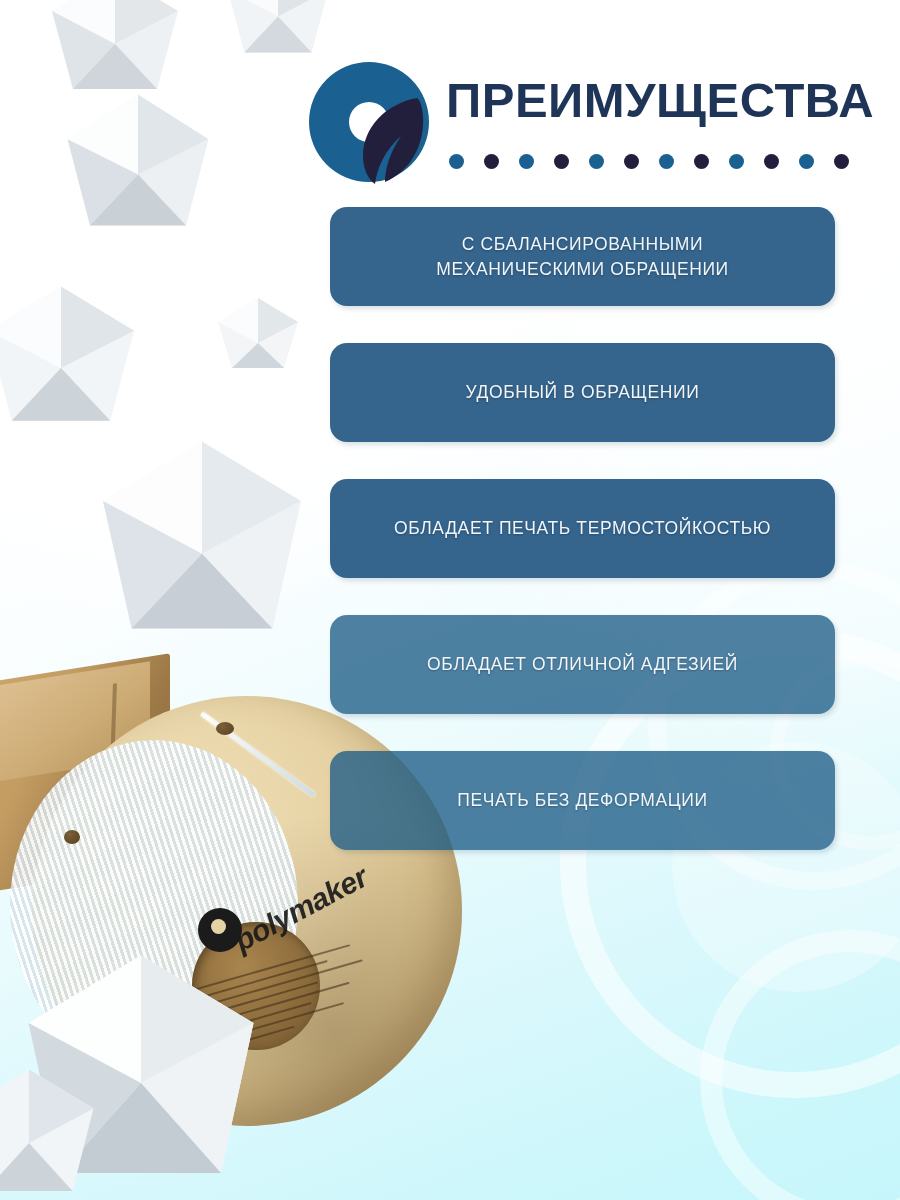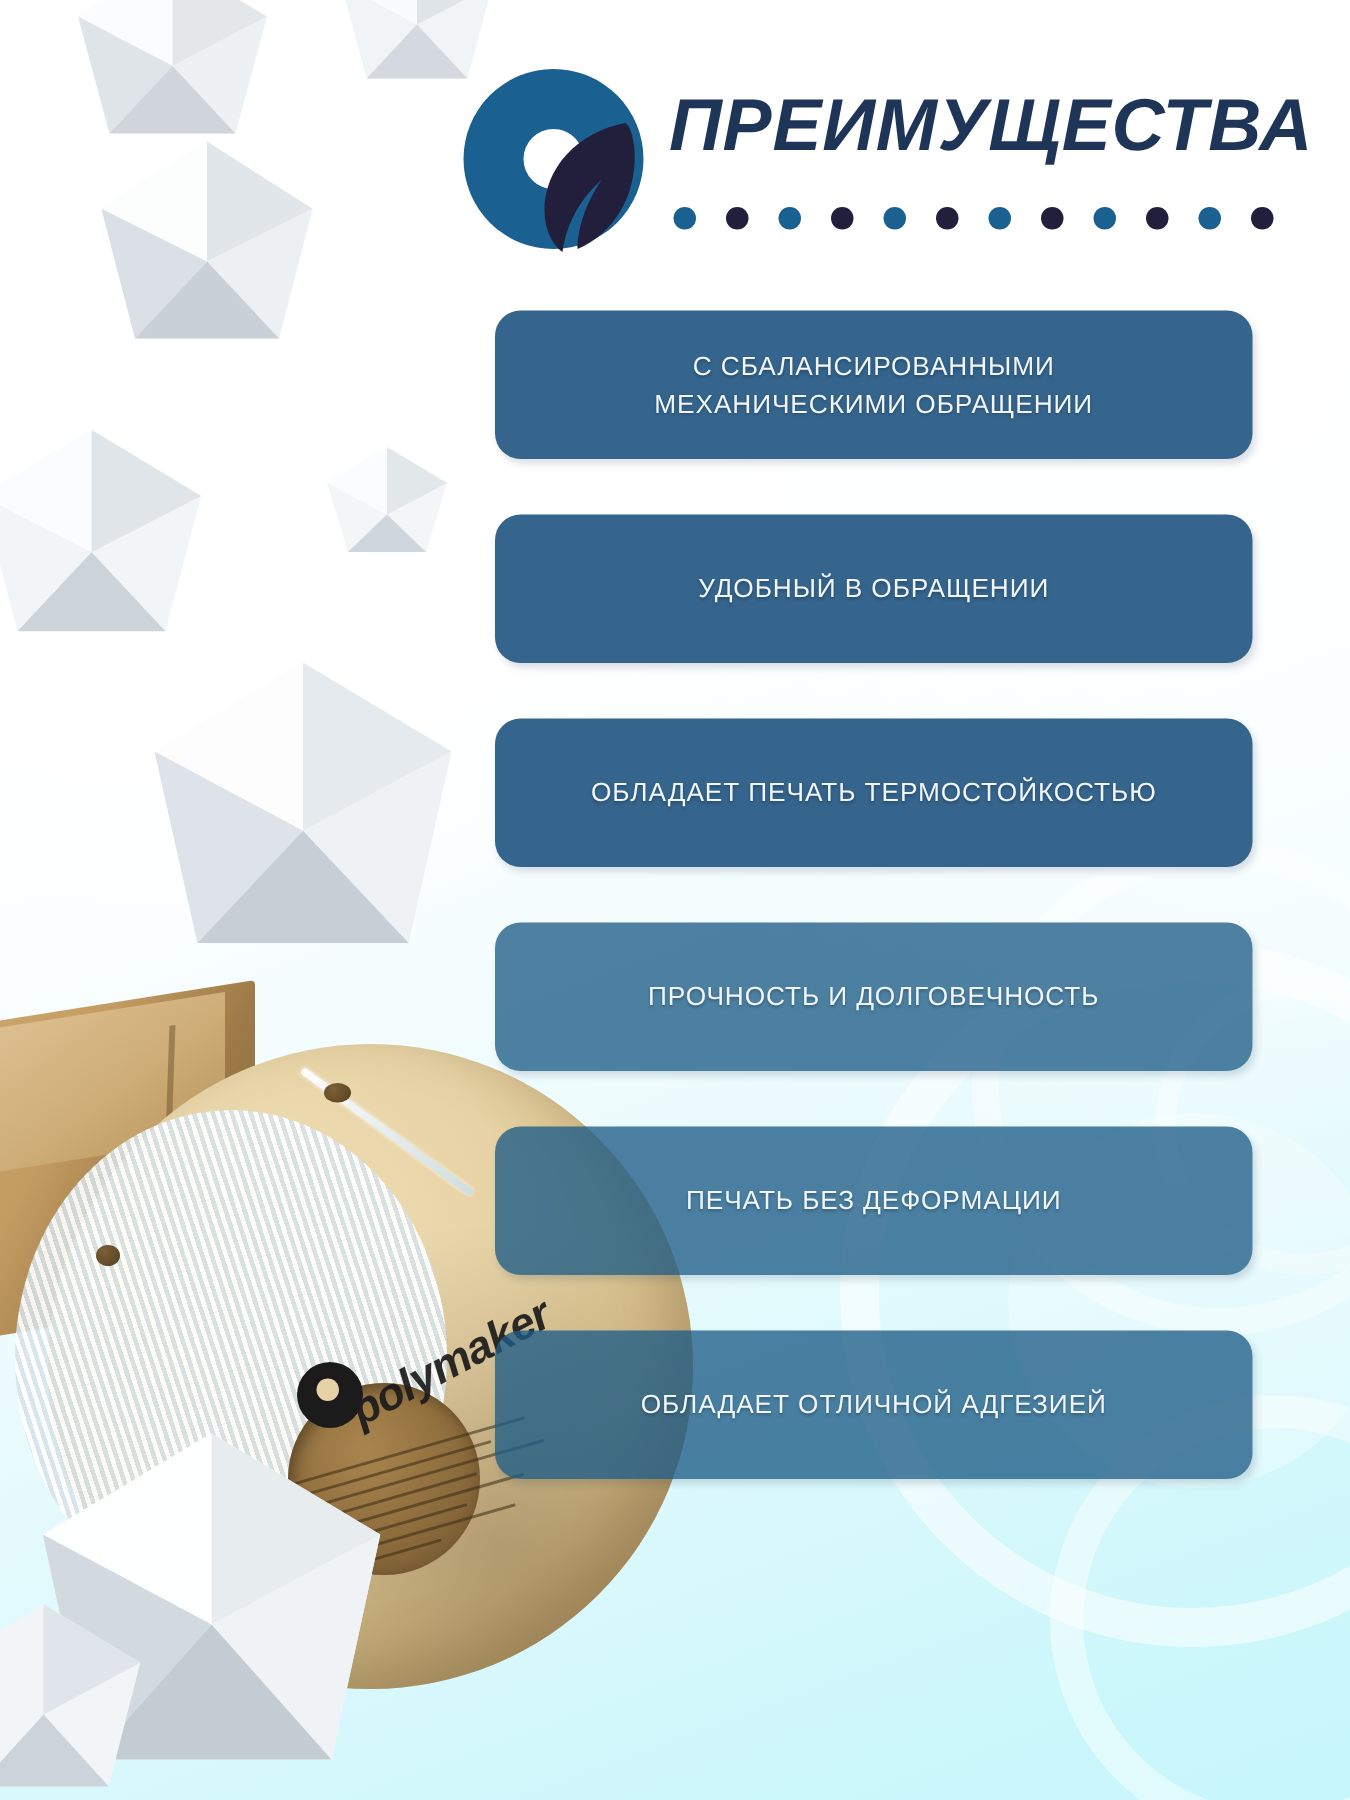--- a/index.html
+++ b/index.html
@@ -153,21 +153,21 @@
   .filament-strand {
     position: absolute; left: 228px; top: 92px;
     width: 140px; height: 5px; border-radius: 3px;
     background: linear-gradient(90deg, rgba(255,255,255,0.95), rgba(205,222,232,0.9));
     transform: rotate(36deg);
     box-shadow: 0 0 3px rgba(255,255,255,0.9);
   }
 
   
   .header {
-    position: absolute; left: 0; top: 0; width: 836px; height: 180px; font-style: italic;
+    position: absolute; left: 0; top: 16px; width: 836px; height: 180px;
   }
   .logo-mark {
     position: absolute; left: 305px; top: 42px;
     width: 128px; height: 128px;
   }
   .title-block {
     position: absolute; left: 446px; top: 60px;
   }
   .title-text {
     font-family: "Liberation Sans", sans-serif;
@@ -370,23 +370,20 @@
       <span class="label">С СБАЛАНСИРОВАННЫМИ
 МЕХАНИЧЕСКИМИ ОБРАЩЕНИИ</span>
     </div>
     <div class="feature-pill solid">
       <span class="label">УДОБНЫЙ В ОБРАЩЕНИИ</span>
     </div>
     <div class="feature-pill solid">
       <span class="label">ОБЛАДАЕТ ПЕЧАТЬ ТЕРМОСТОЙКОСТЬЮ</span>
     </div>
     <div class="feature-pill glass">
-      <span class="label">ПРОЧНОСТЬ И ДОЛГОВЕЧНОСТЬ</span>
+      <span class="label">ОБЛАДАЕТ ОТЛИЧНОЙ АДГЕЗИЕЙ</span>
     </div>
     <div class="feature-pill glass">
       <span class="label">ПЕЧАТЬ БЕЗ ДЕФОРМАЦИИ</span>
     </div>
-    <div class="feature-pill glass">
-      <span class="label">ОБЛАДАЕТ ОТЛИЧНОЙ АДГЕЗИЕЙ</span>
-    </div>
   </div>
 
 </div>
 
 </body></html>

